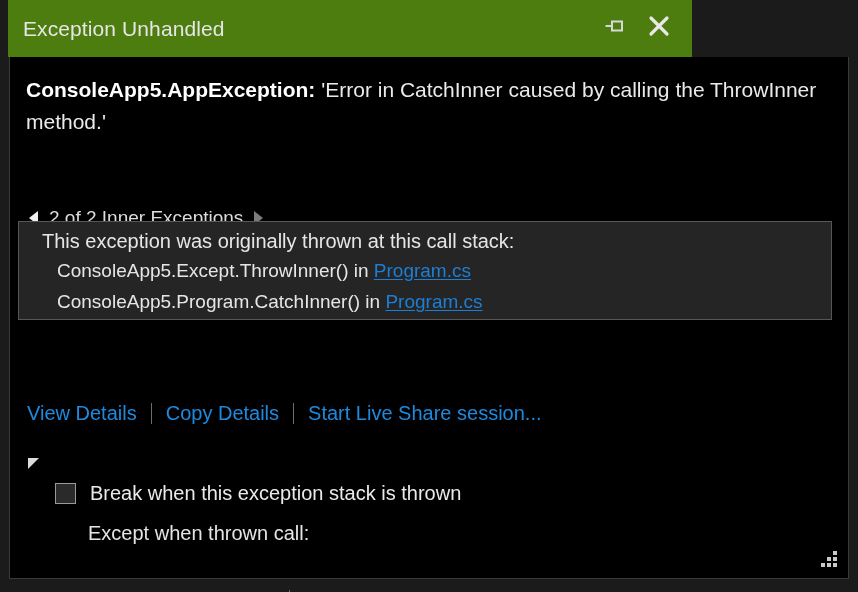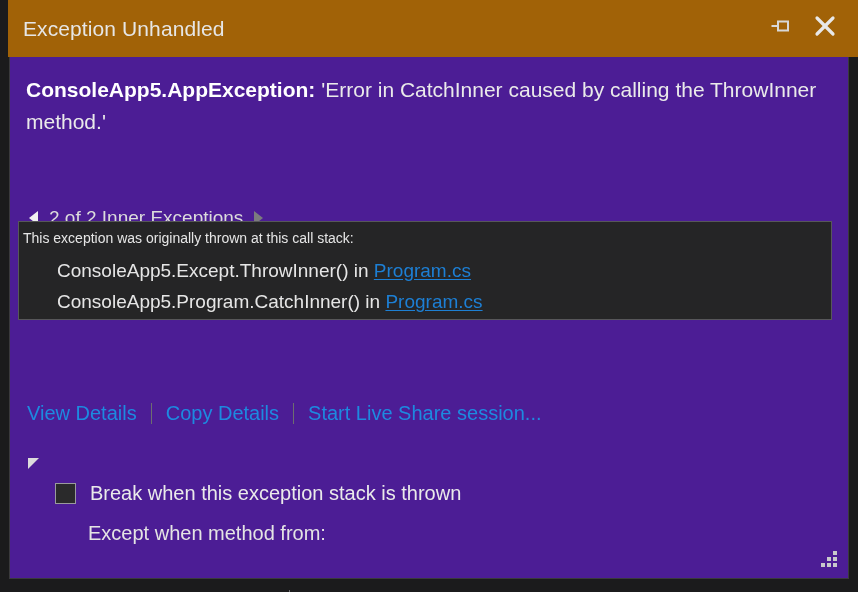--- a/index.html
+++ b/index.html
@@ -22,23 +22,23 @@
     width: 858px;
     height: 592px;
     background: #1b1b1c;
     box-sizing: border-box;
   }
 
   
   .titlebar {
     position: absolute;
     left: 8px; top: 0;
-    width: 850px;
+    width: 684px;
     height: 57px;
-    background: #a16207;
+    background: #4d7c0f;
     box-sizing: border-box;
   }
   .title-text {
     position: absolute;
     left: 15px;
     top: 17px;
     font-size: 21px;
     color: #e6e6e6;
     letter-spacing: .1px;
     white-space: nowrap;
@@ -61,21 +61,21 @@
   }
   .tb-btn svg { display: block; }
 
   
   .content {
     position: absolute;
     left: 9px;
     top: 57px;
     width: 840px;
     height: 522px;
-    background: #4c1d95;
+    background: #000000;
     border: 1px solid #3a3a3c;
     border-top: none;
     box-sizing: border-box;
   }
 
   
   .headline {
     position: absolute;
     left: 16px;
     top: 17px;
@@ -127,23 +127,23 @@
     left: 8px;
     top: 164px;
     width: 814px;
     height: 99px;
     border: 1px solid #575759;
     box-sizing: border-box;
     background: #252526;
   }
   .cs-title {
     position: absolute;
-    left: 4px;
+    left: 23px;
     top: 8px;
-    font-size: 14px;
+    font-size: 20px;
     color: #e6e6e6;
     white-space: nowrap;
   }
   .cs-frame {
     position: absolute;
     left: 38px;
     font-size: 19px;
     color: #e6e6e6;
     white-space: nowrap;
   }
@@ -337,21 +337,21 @@
           <polygon points="1,2 12,2 1,13" fill="#dcdcdc"></polygon>
         </svg>
       </span>
     </div>
 
     <div class="opt-row opt-break">
       <span class="checkbox"></span>
       <span>Break when this exception stack is thrown</span>
     </div>
 
-    <div class="except-label">Except when method from:</div>
+    <div class="except-label">Except when thrown call:</div>
 
 
     <div class="bottom-links">
       <span class="link">Open Exception Settings</span>
       <span class="sep"></span>
       <span class="link">Edit Conditions</span>
     </div>
 
     <div class="grip">
       <svg width="22" height="22" viewBox="0 0 22 22">

